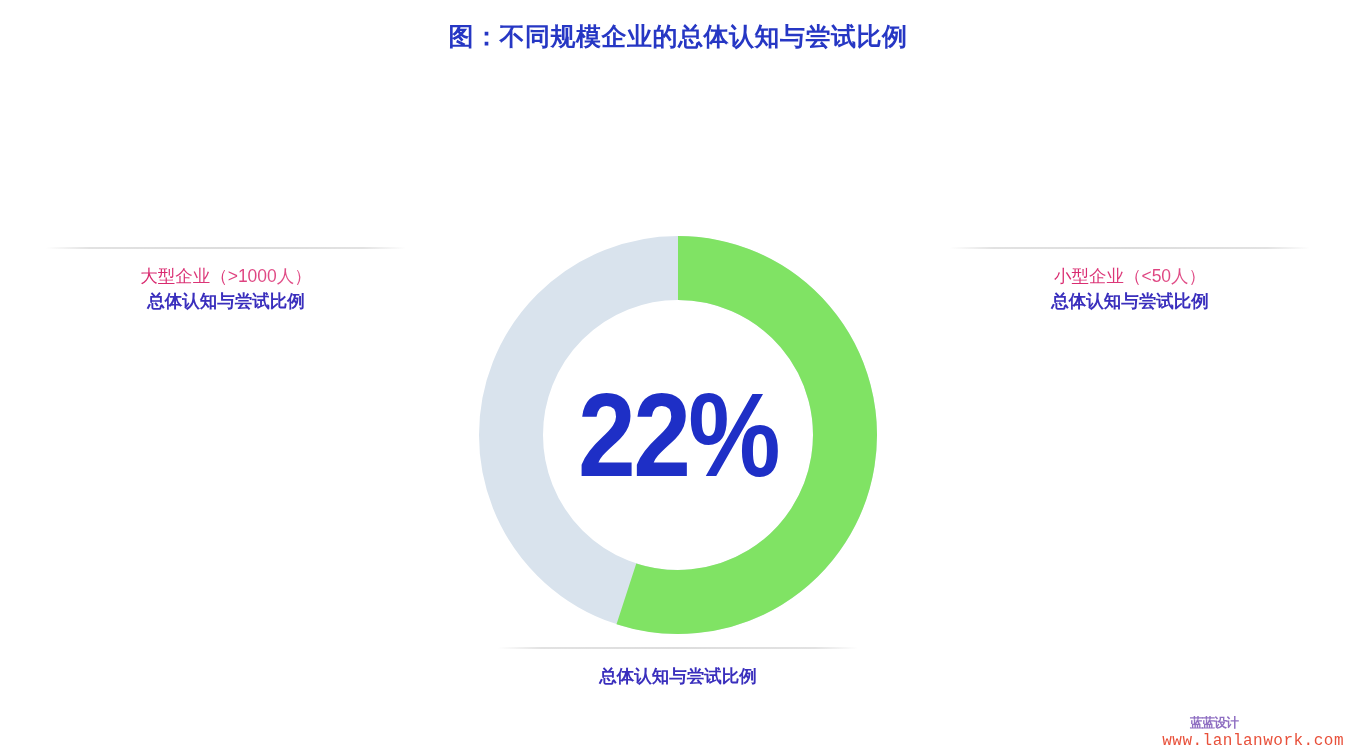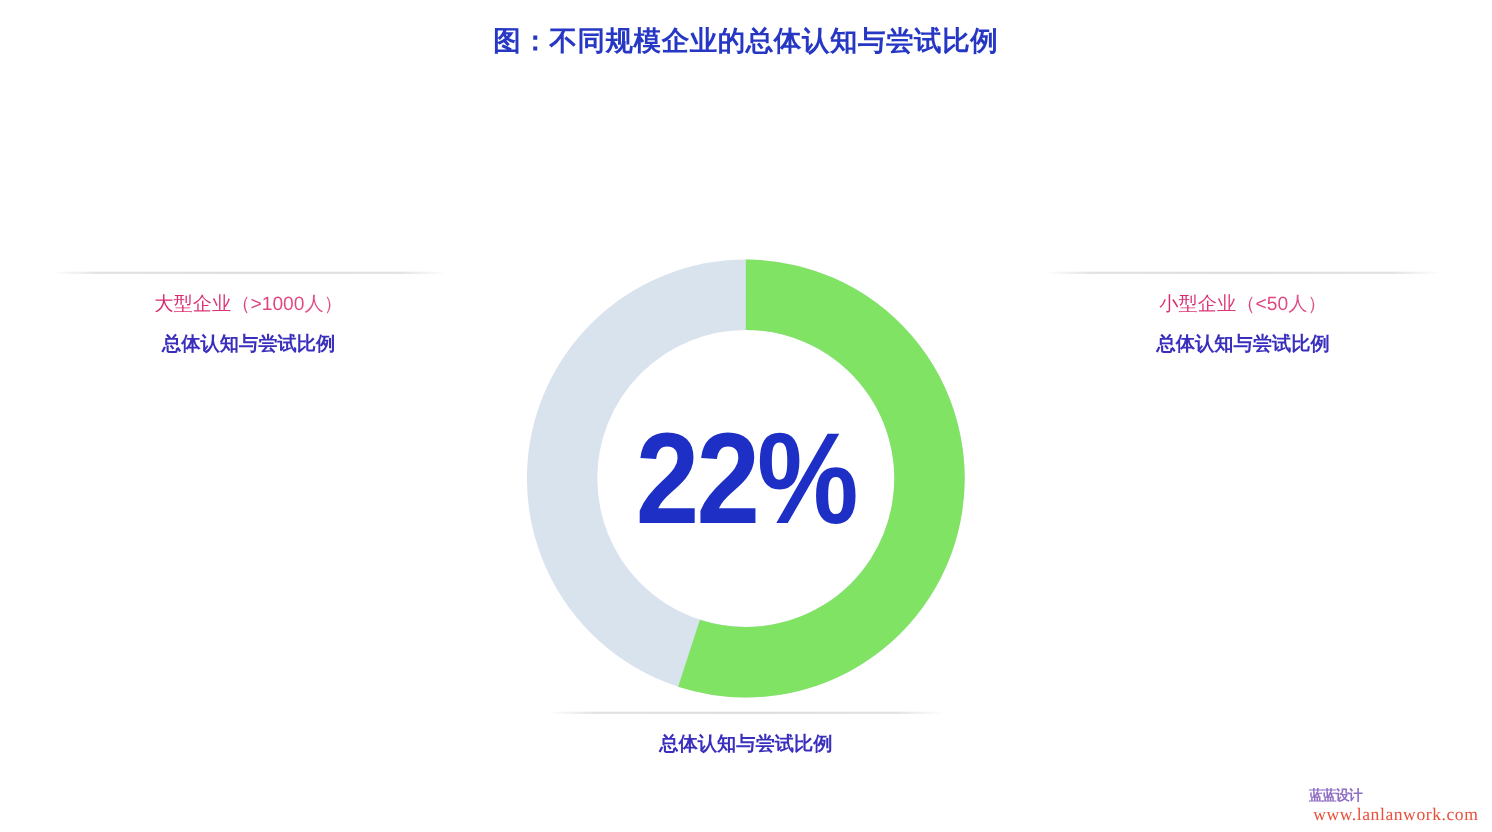--- a/index.html
+++ b/index.html
@@ -103,28 +103,28 @@
     -webkit-text-fill-color: transparent;
     white-space: nowrap;
   }
 
   .caption-line2 {
     font-size: 17.5px;
     font-weight: bold;
     line-height: 1.35;
     color: #3a2fbd;
     white-space: nowrap;
-    margin-top: 12px;
+    margin-top: 1px;
   }
 
   .watermark {
     position: absolute;
     right: 12px;
     bottom: 6px;
-    font-family: Liberation Serif, serif;
+    font-family: Liberation Mono, monospace;
     font-size: 16px;
     color: #e8503a;
     letter-spacing: 0.5px;
     margin-left: 28px;
   }
   .watermark-mark {
     position: absolute;
     right: 118px;
     bottom: 24px;
     font-size: 13px;

